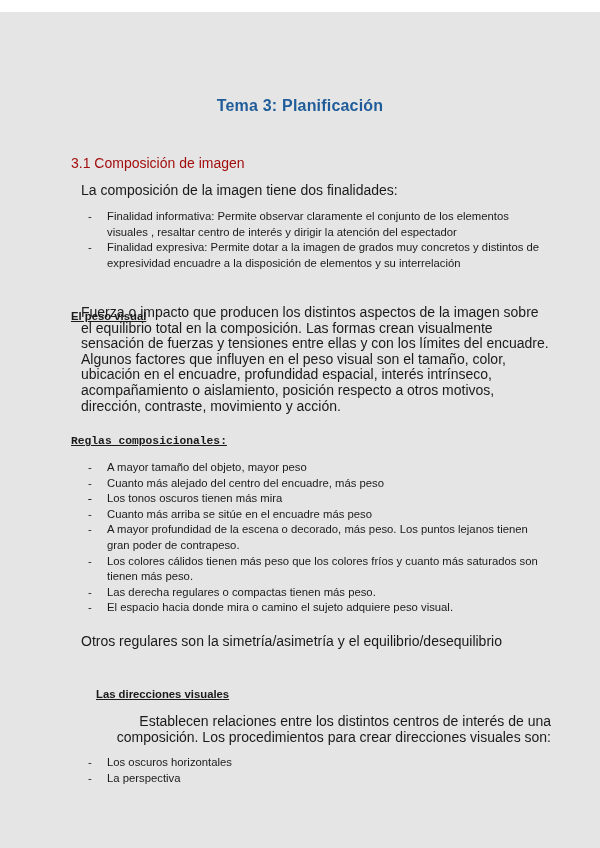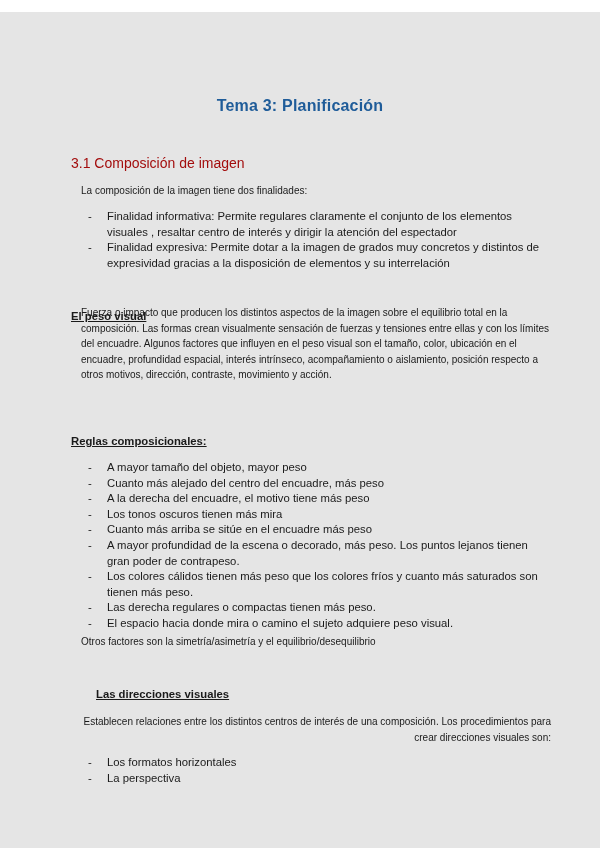--- a/index.html
+++ b/index.html
@@ -39,21 +39,21 @@
       left: 71px;
       top: 143px;
       font-size: 14px;
       font-weight: normal;
       color: #a30d0d;
     }
     .para {
       position: absolute;
       left: 71px;
       width: 470px;
-      font-size: 10px;
+      font-size: 14px;
       line-height: 15.6px;
       color: #1a1a1a;
       padding-left: 10px;
     }
     .subheading {
       position: absolute;
       left: 71px;
       font-size: 11.3px;
       font-weight: bold;
       text-decoration: underline;
@@ -86,46 +86,45 @@
 
   <div class="title">Tema 3: Planificación</div>
 
   <div class="section-heading">3.1 Composición de imagen</div>
 
   <div class="para" style="top:171px;">La composición de la imagen tiene dos finalidades:</div>
 
   <ul class="list" style="top:197px;">
     <li>
       <span class="dash">-</span>
-      <span>Finalidad informativa: Permite regulares claramente el conjunto de los elementos visuales , resaltar centro de interés y dirigir la atención del espectador</span>
+      <span>Finalidad informativa: Permite observar claramente el conjunto de los elementos visuales , resaltar centro de interés y dirigir la atención del espectador</span>
     </li>
     <li>
       <span class="dash">-</span>
-      <span>Finalidad expresiva: Permite dotar a la imagen de grados muy concretos y distintos de expresividad gracias a la disposición de elementos y su interrelación</span>
+      <span>Finalidad expresiva: Permite dotar a la imagen de grados muy concretos y distintos de expresividad encuadre a la disposición de elementos y su interrelación</span>
     </li>
   </ul>
 
   <div class="subheading" style="top:266px;margin-top:32px;">El peso visual</div>
 
   <div class="para" style="top:293px;">Fuerza o impacto que producen los distintos aspectos de la imagen sobre el equilibrio total en la composición. Las formas crean visualmente sensación de fuerzas y tensiones entre ellas y con los límites del encuadre. Algunos factores que influyen en el peso visual son el tamaño, color, ubicación en el encuadre, profundidad espacial, interés intrínseco, acompañamiento o aislamiento, posición respecto a otros motivos, dirección, contraste, movimiento y acción.</div>
 
-  <div class="subheading" style="top:423px;">Reglas composicionales:</div>
+  <div class="subheading" style="top:423px;font-family:Liberation Mono, monospace;">Reglas composicionales:</div>
 
   <ul class="list" style="top:448px;">
     <li>
       <span class="dash">-</span>
       <span>A mayor tamaño del objeto, mayor peso</span>
     </li>
     <li>
       <span class="dash">-</span>
       <span>Cuanto más alejado del centro del encuadre, más peso</span>
     </li>
     <li>
       <span class="dash">-</span>
-      <span>A la derecha del encuadre, el motivo tiene más peso</span>
     </li>
     <li>
       <span class="dash">-</span>
       <span>Los tonos oscuros tienen más mira</span>
     </li>
     <li>
       <span class="dash">-</span>
       <span>Cuanto más arriba se sitúe en el encuadre más peso</span>
     </li>
     <li>
@@ -139,30 +138,30 @@
     <li>
       <span class="dash">-</span>
       <span>Las derecha regulares o compactas tienen más peso.</span>
     </li>
     <li>
       <span class="dash">-</span>
       <span>El espacio hacia donde mira o camino el sujeto adquiere peso visual.</span>
     </li>
   </ul>
 
-  <div class="para" style="top:622px;">Otros factores son la simetría/asimetría y el equilibrio/desequilibrio</div>
+  <div class="para" style="top:622px;">Otros regulares son la simetría/asimetría y el equilibrio/desequilibrio</div>
 
   <div class="subheading" style="top:676px;margin-left:25px;">Las direcciones visuales</div>
 
   <div class="para" style="top:702px;text-align:right;">Establecen relaciones entre los distintos centros de interés de una composición. Los procedimientos para crear direcciones visuales son:</div>
 
   <ul class="list" style="top:743px;">
     <li>
       <span class="dash">-</span>
-      <span>Los formatos horizontales</span>
+      <span>Los oscuros horizontales</span>
     </li>
     <li>
       <span class="dash">-</span>
       <span>La perspectiva</span>
     </li>
   </ul>
 
 </div>
 
 </body></html>

